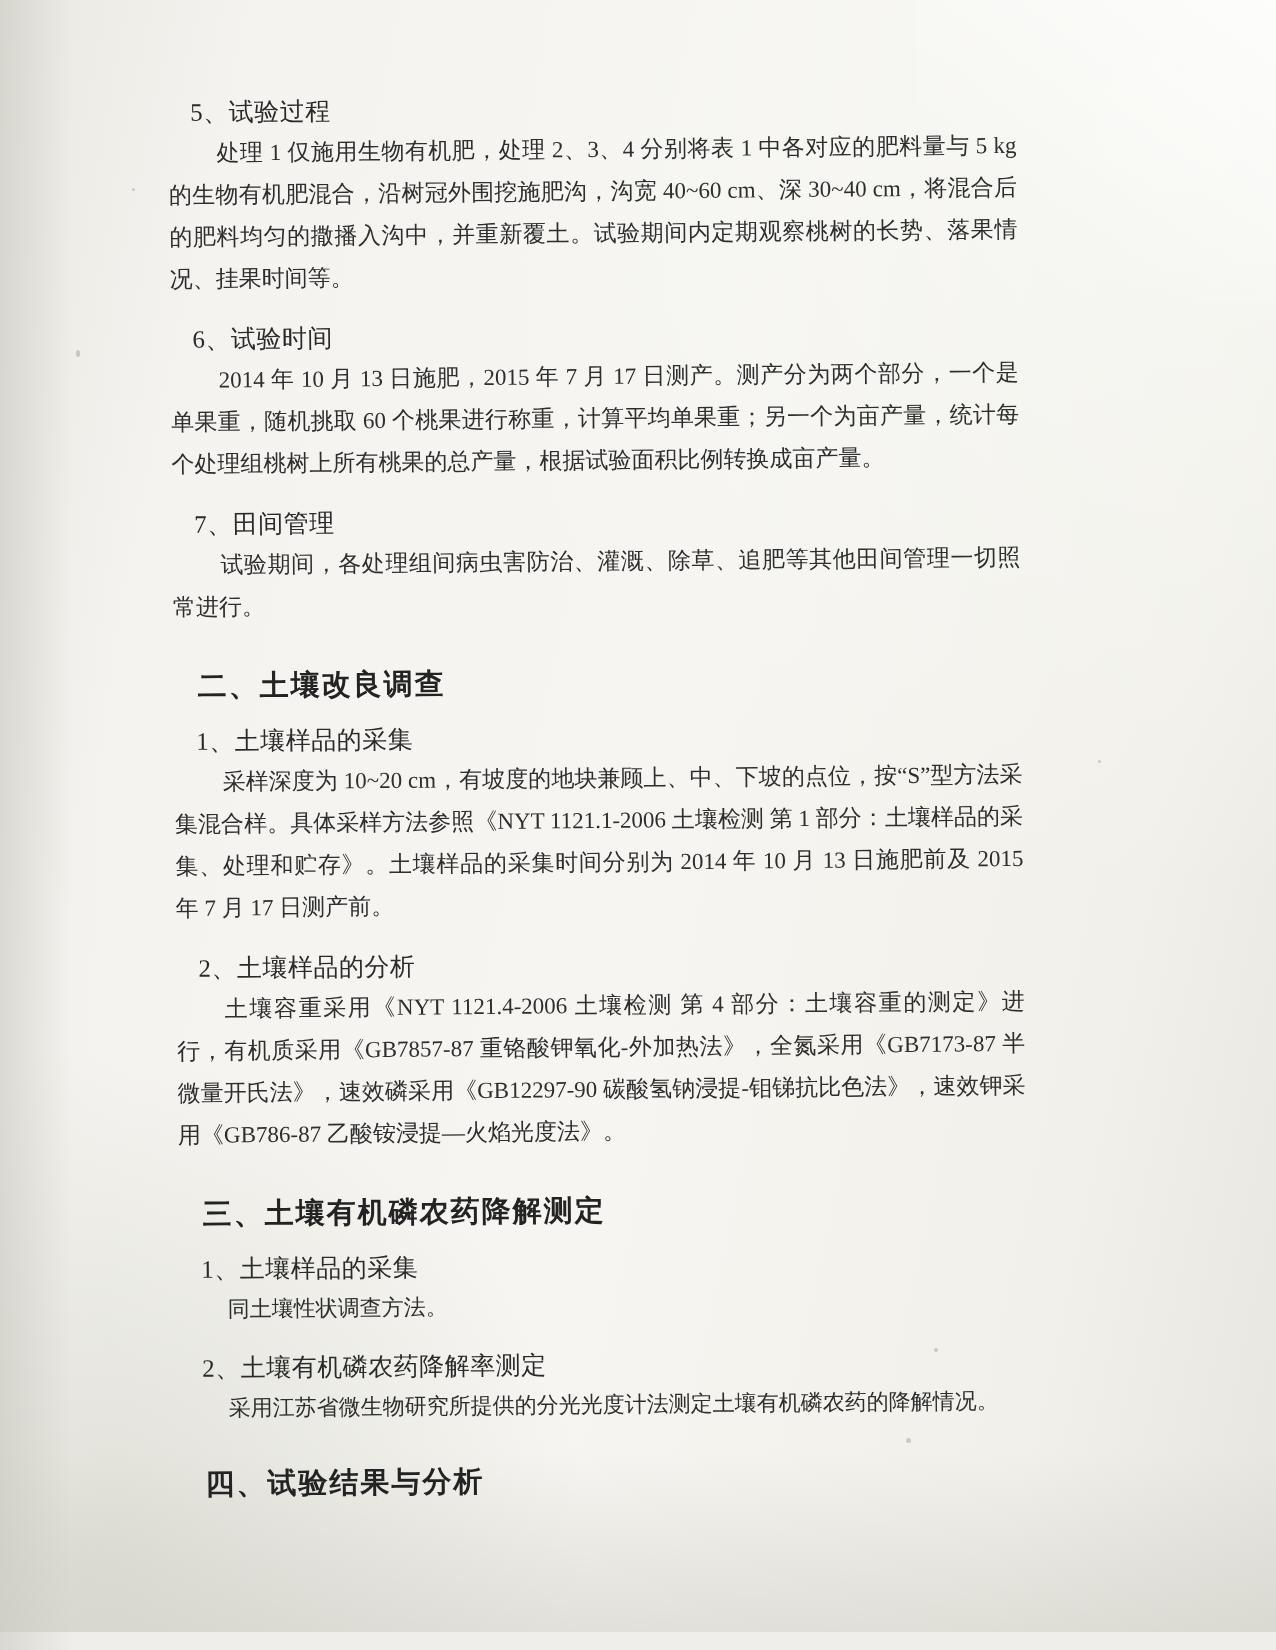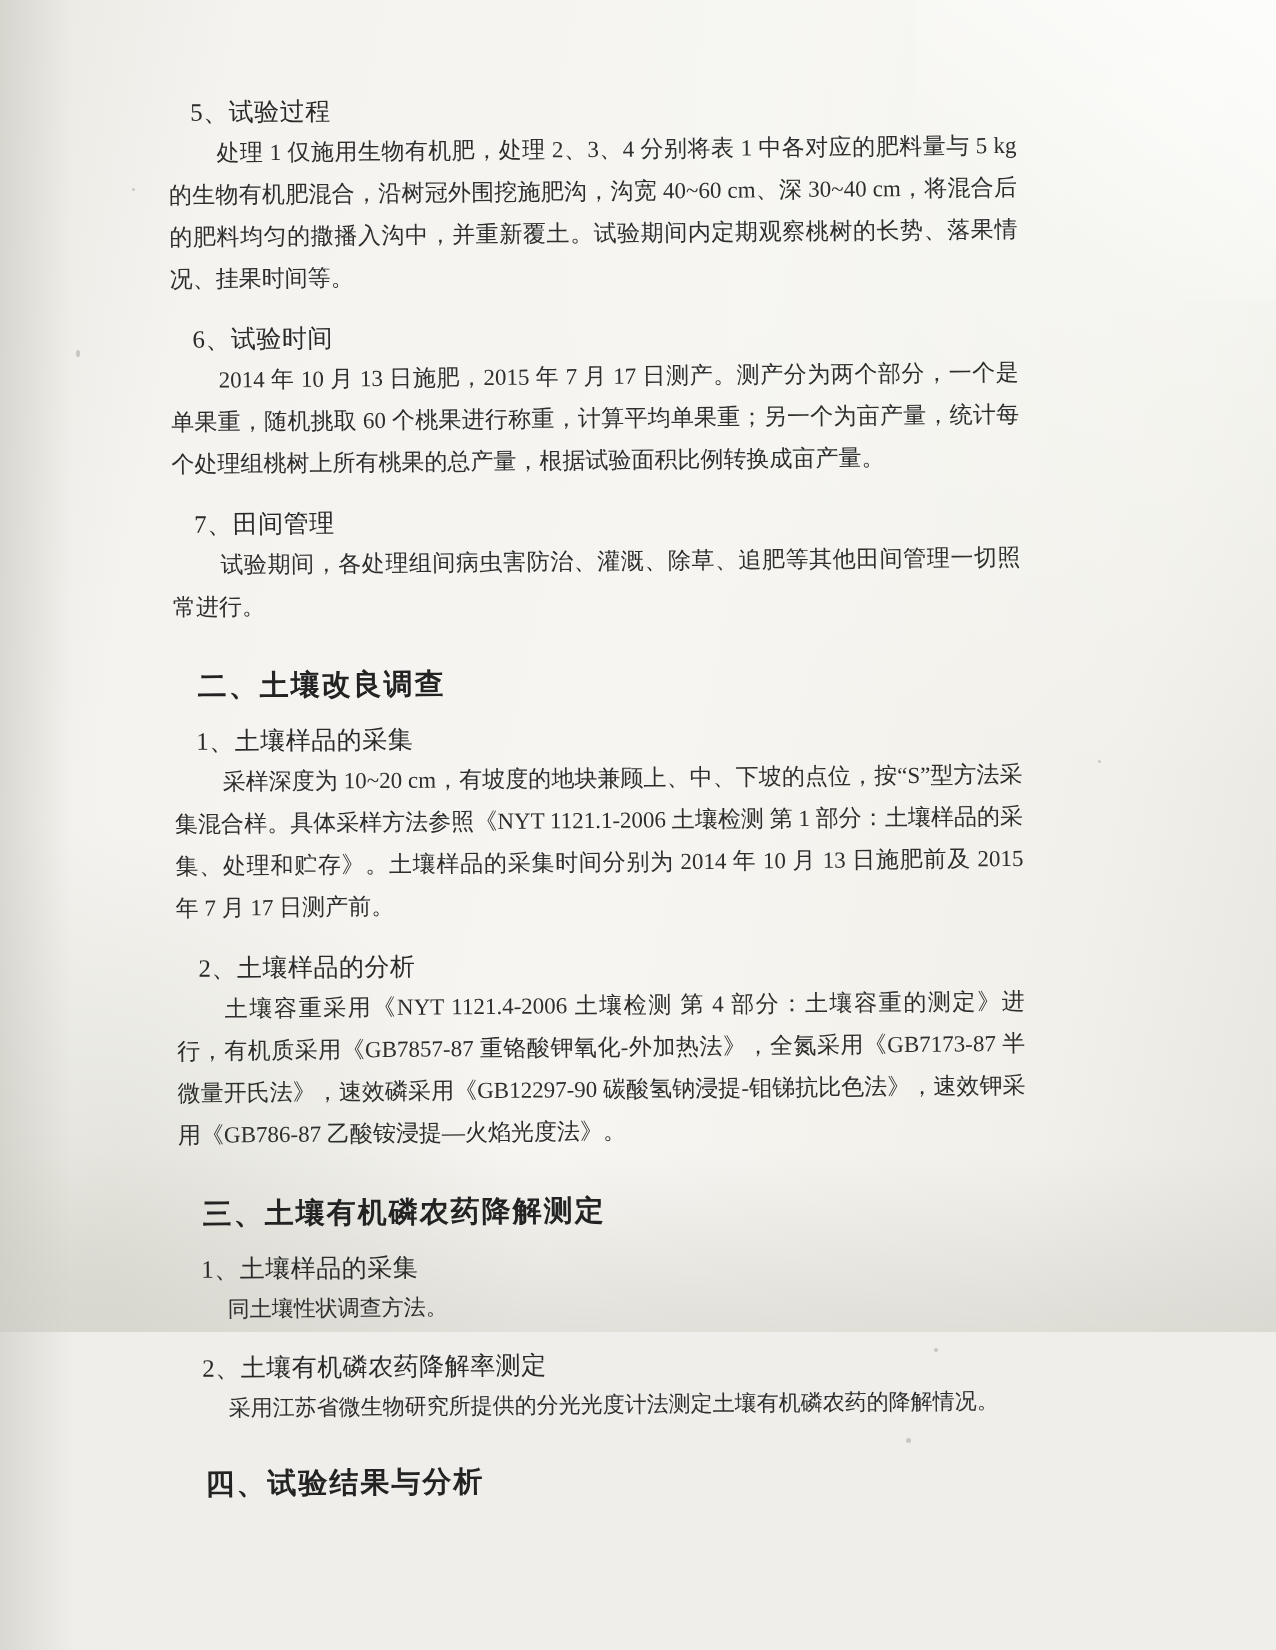--- a/index.html
+++ b/index.html
@@ -11,21 +11,21 @@
     height: 1650px;
     background: #efeeea;
     font-family: "Liberation Serif", "DejaVu Serif", serif;
     overflow: hidden;
   }
 
   
   .page {
     position: relative;
     width: 1276px;
-    height: 1332px;
+    height: 1632px;
     background:
       radial-gradient(circle at 6% 96%, rgba(222,222,214,0.95) 0%, rgba(243,242,238,0) 26%),
       radial-gradient(circle at 92% 8%, rgba(247,247,243,1) 0%, rgba(238,237,232,0) 40%),
       linear-gradient(102deg, #e9e8e2 0%, #f4f3ef 16%, #f6f5f1 52%, #f1f0ea 82%, #e6e5df 100%);
   }
 
   
   .shade-left {
     position: absolute;
     left: 0; top: 0;

